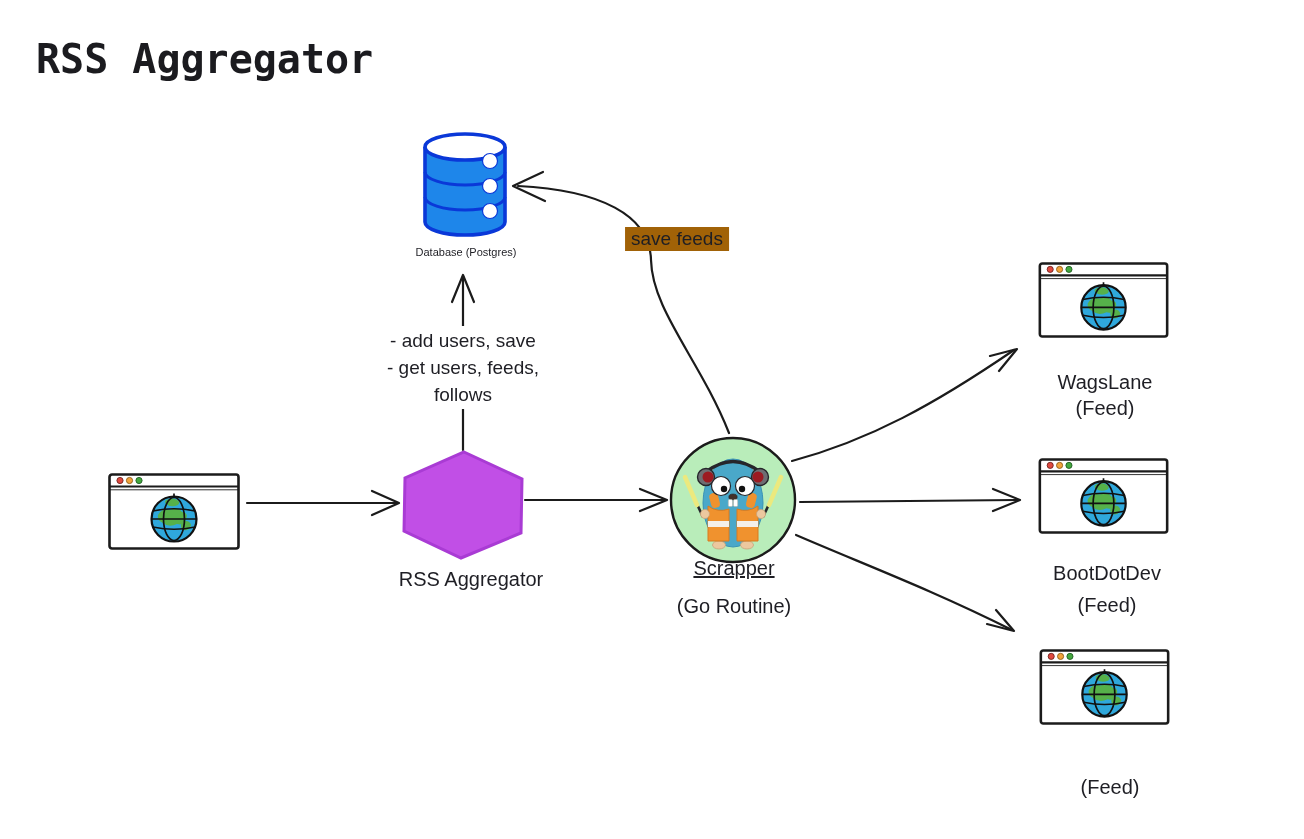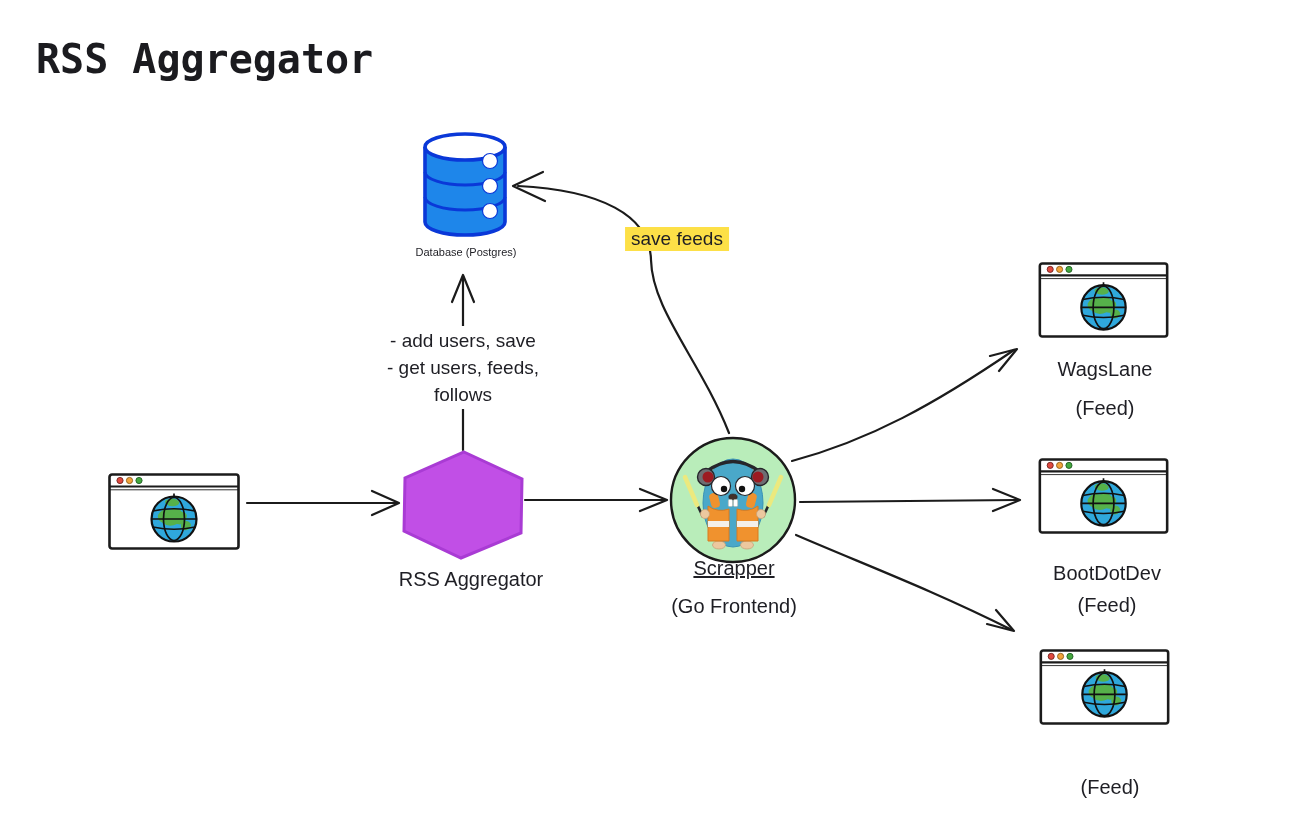--- a/index.html
+++ b/index.html
@@ -37,21 +37,21 @@
     left:463px;top:326px;
     transform:translateX(-50%);
     background:#ffffff;
     padding:1px 6px;
     text-align:center;
     font-size:19px;
     line-height:27px;
     color:var(--text,#1e1e24);
     white-space:nowrap;
   }
-  .bg-white{background:#fde047;padding:0 6px;}
+  .bg-white{background:#a16207;padding:0 6px;}
 </style>
 </head>
 <body>
 
 <div class="canvas">
 
   <svg width="1304" height="839" viewBox="0 0 1304 839">
     <defs>
       <clipPath id="globeClip">
           <circle cx="66" cy="46" r="22"></circle>
@@ -197,23 +197,23 @@
   <div class="ops-note">
     <div>- add users, save</div>
     <div>- get users, feeds,</div>
     <div>follows</div>
   </div>
 
 
   <div class="label" style="left:471px;top:567px;">RSS Aggregator</div>
 
   <div class="label" style="left:734px;top:556px;text-decoration:underline;">Scrapper</div>
-  <div class="label" style="left:734px;top:594px;">(Go Frontend)</div>
-
-  <div class="label" style="left:1105px;top:357px;">WagsLane</div>
+  <div class="label" style="left:734px;top:594px;">(Go Routine)</div>
+
+  <div class="label" style="left:1105px;top:370px;">WagsLane</div>
   <div class="label" style="left:1105px;top:396px;">(Feed)</div>
 
   <div class="label" style="left:1107px;top:561px;">BootDotDev</div>
   <div class="label" style="left:1107px;top:593px;">(Feed)</div>
 
   <div class="label" style="left:1110px;top:775px;">(Feed)</div>
 
 </div>
 
 </body></html>

